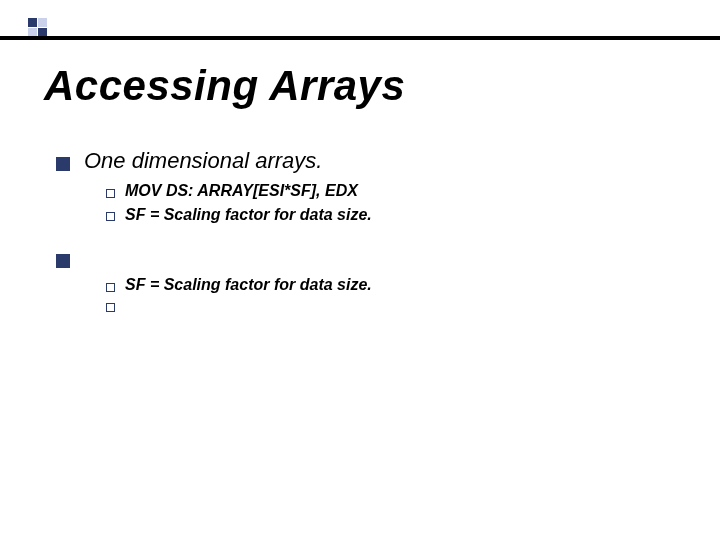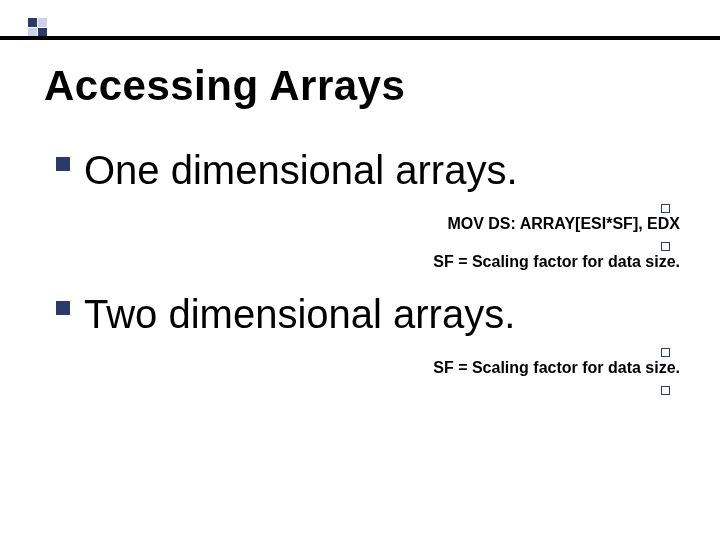--- a/index.html
+++ b/index.html
@@ -10,20 +10,21 @@
     background: #fff;
     font-family: Arial, Helvetica, sans-serif;
     color: #000;
     overflow: hidden;
   }
   .slide {
     position: relative;
     width: 720px;
     height: 388px;
     box-sizing: border-box;
+    font-style: italic;
   }
   .top-rule {
     position: absolute;
     left: 0;
     right: 0;
     top: 36px;
     height: 4px;
     background: #000;
   }
   .top-accent {
@@ -61,32 +62,31 @@
   }
   .l1 .bullet {
     width: 14px;
     height: 14px;
     background: #2a3a6a;
     margin-top: 9px;
     margin-right: 14px;
     flex: 0 0 auto;
   }
   .l1 .text {
-    font-size: 40px;
+    font-size: 22px;
   }
   .l2-group {
     margin-left: 50px;
     margin-top: 6px;
     margin-bottom: 20px;
   }
   .l2 {
     display: flex;
-    align-items: flex-end;
+    align-items: center;
     margin-bottom: 2px;
-    flex-direction: column;
   }
   .l2 .bullet {
     width: 9px;
     height: 9px;
     border: 1.5px solid #2a3a6a;
     box-sizing: border-box;
     margin-top: 5px;
     margin-right: 10px;
     flex: 0 0 auto;
   }
@@ -123,21 +123,20 @@
         <div class="text">MOV DS: ARRAY[ESI*SF], EDX</div>
       </div>
       <div class="l2">
         <div class="bullet"></div>
         <div class="text">SF = Scaling factor for data size.</div>
       </div>
     </div>
 
     <div class="l1">
       <div class="bullet"></div>
-      <div class="text">Two dimensional arrays.</div>
     </div>
     <div class="l2-group">
       <div class="l2">
         <div class="bullet"></div>
         <div class="text">SF = Scaling factor for data size.</div>
       </div>
       <div class="l2">
         <div class="bullet"></div>
       </div>
     </div>

